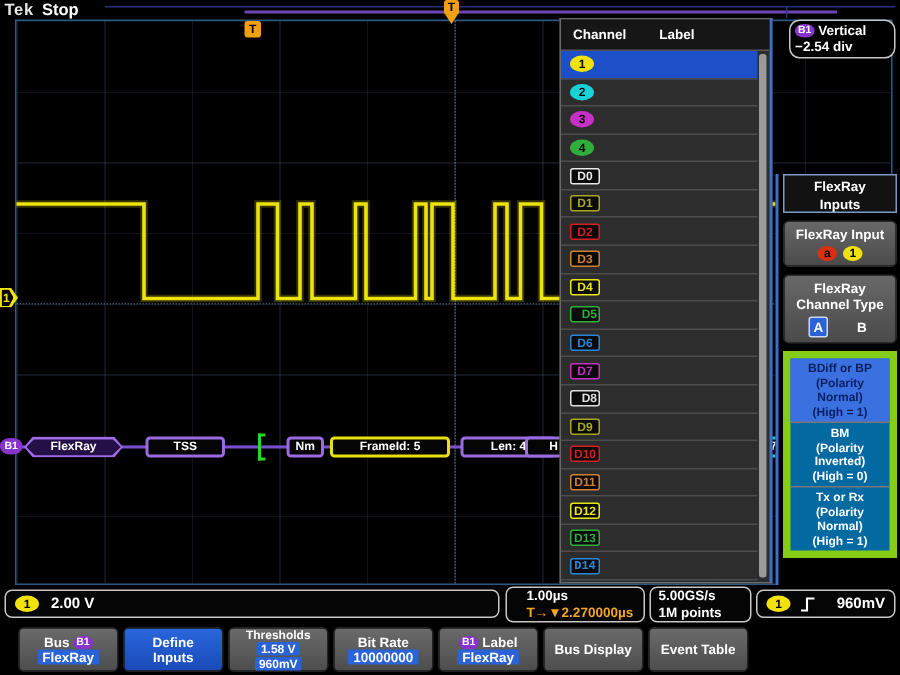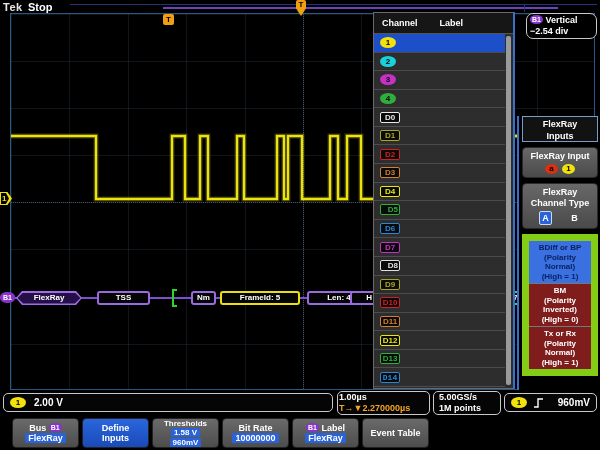--- a/index.html
+++ b/index.html
@@ -76,37 +76,37 @@
            text-align:center;padding-top:1px}
   .sm-btn{margin-top:5px;border:1px solid #2a2a2a;border-radius:4px;background:linear-gradient(#686868,#4a4a4a);
           color:#fff;font-size:9px;line-height:11px;text-align:center;padding:3px 0}
   .sm-badges{display:flex;justify-content:center;gap:4px;margin-top:2px}
   .sm-badge{width:13px;height:10px;border-radius:50%;color:#000;font-size:8px;line-height:10px;text-align:center}
   .sm-badge.red{background:#d83010}
   .sm-badge.yellow{background:#f2e20c}
   .ab-row{display:flex;justify-content:center;gap:16px;margin-top:2px;align-items:center}
   .ab-opt{font-size:9px;line-height:12px;min-width:13px}
   .ab-opt.sel{background:#2a63d8;border:1px solid #cfd8ef;border-radius:2px;padding:0 2px}
-  .pol-box{margin-top:5px;border:7px solid #84cc16;background:#7f1d1d}
+  .pol-box{margin-top:5px;border:5px solid #84cc16;background:#0369a1}
   .pol-opt{font-size:8px;line-height:9.5px;text-align:center;color:#fff;padding:2px 0;border-bottom:1px solid #777}
   .pol-opt:last-child{border-bottom:none}
   .pol-opt.sel{background:#3a70e0;color:#0a1f5e}
 
   
   .vert-box{position:absolute;left:526px;top:13px;width:71px;height:26px;background:#000;border:1px solid #c8c8c8;
             border-radius:7px;z-index:41;padding:1px 3px;font-size:9px;line-height:11px}
   .b1-badge{display:inline-block;background:#8833cc;border-radius:45%;color:#fff;font-size:7px;
             line-height:9px;padding:0 2px;vertical-align:1px}
 
   
   .sbox{position:absolute;background:#050505;border:1px solid #c8c8c8;border-radius:5px;z-index:20;
         display:flex;align-items:center;font-size:10px}
   .sb-ch1{left:3px;top:393px;width:330px;height:19px;padding-left:6px;gap:8px}
   .sb-horiz{left:337px;top:391px;width:93px;height:24px;flex-direction:column;align-items:flex-start;
-            justify-content:center;padding-left:1px;font-size:9px;line-height:11px}
+            justify-content:center;padding-left:13px;font-size:9px;line-height:11px}
   .delay-line{color:#f5a623;font-size:9px}
   .sb-acq{left:433px;top:391px;width:68px;height:24px;flex-direction:column;align-items:flex-start;
           justify-content:center;padding-left:5px;font-size:9px;line-height:11px}
   .sb-trig{left:504px;top:393px;width:93px;height:19px;padding:0 6px;gap:7px}
   .ch-oval{width:16px;height:11px;background:#f2e20c;border-radius:50%;color:#000;font-size:8px;
            line-height:11px;text-align:center;flex:none}
   .slope{width:10px;height:12px;flex:none}
 
   
   .bottom-menu{position:absolute;left:12px;top:418px;display:flex;gap:3px;z-index:20}
@@ -337,17 +337,20 @@
       </div>
       <div class="menu-btn">
         <div>Bit Rate</div>
         <div><span class="hl">10000000</span></div>
       </div>
       <div class="menu-btn">
         <div><span class="b1-badge">B1</span> Label</div>
         <div><span class="hl">FlexRay</span></div>
       </div>
       <div class="menu-btn">
+        <div>Bus Display</div>
+      </div>
+      <div class="menu-btn">
         <div>Event Table</div>
       </div>
     </div>
 
 </div>
 
 </body></html>

